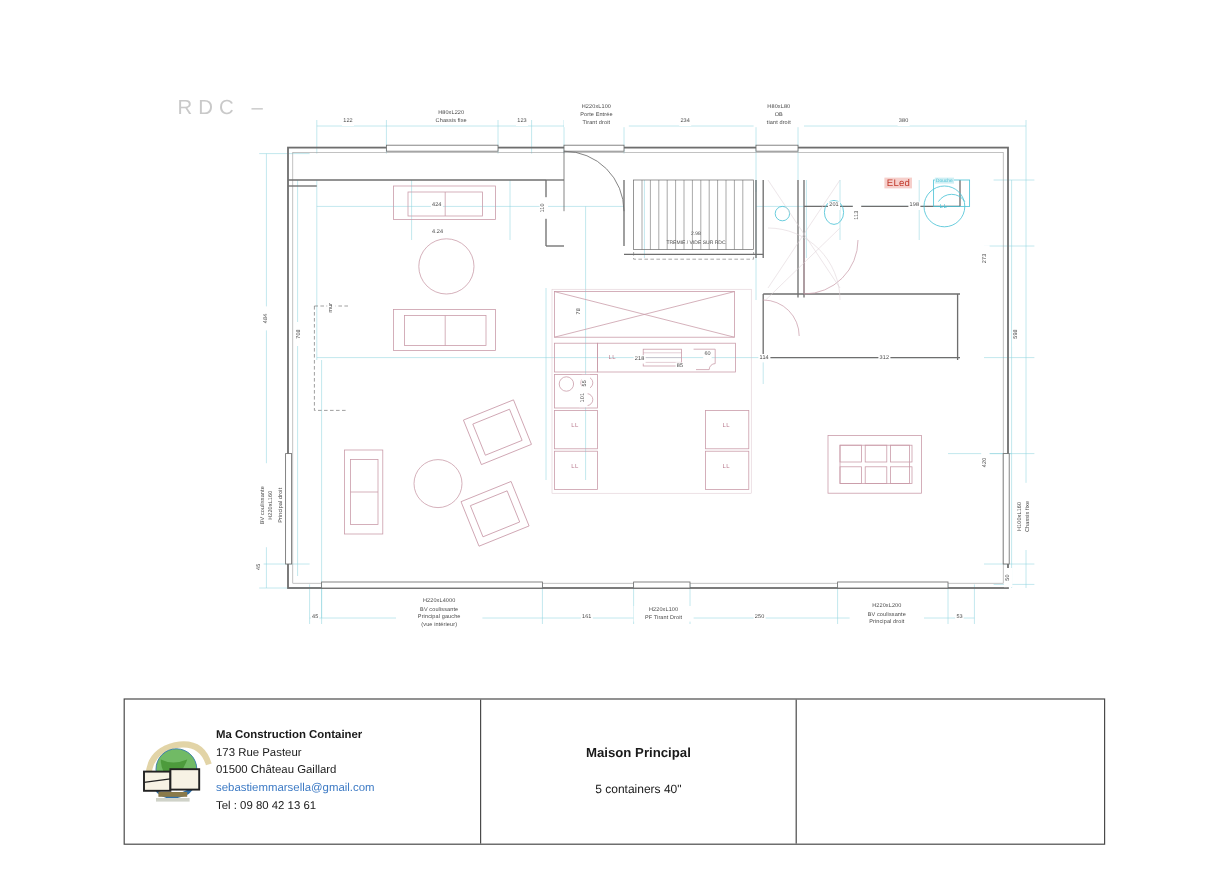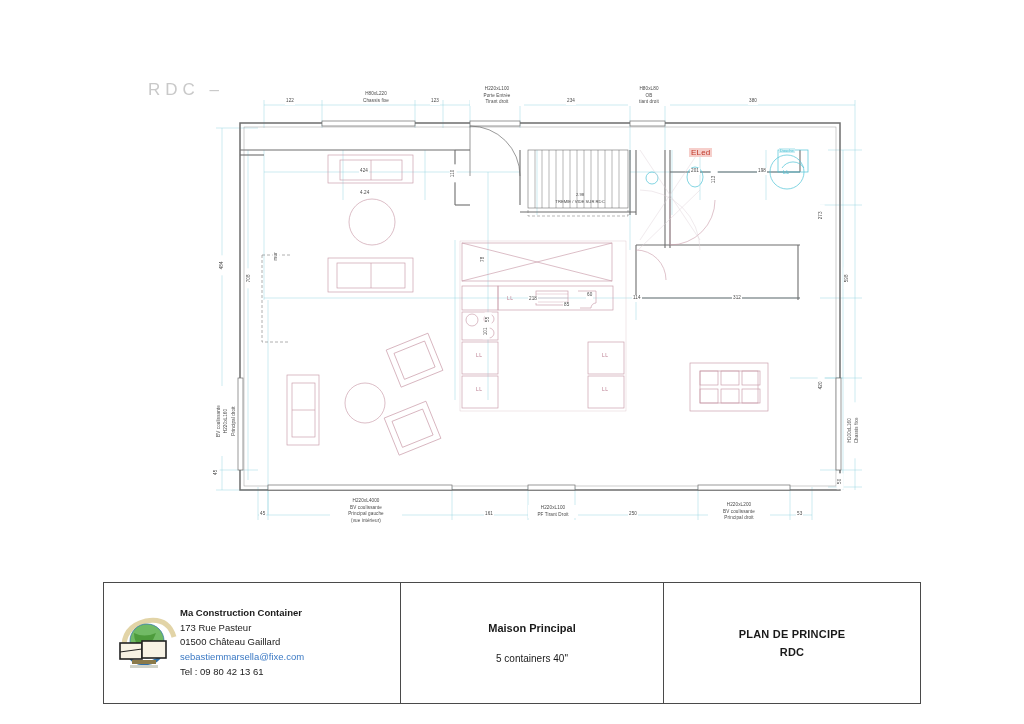--- a/index.html
+++ b/index.html
@@ -483,21 +483,21 @@
     <div>TREMIE / VIDE SUR RDC</div>
   </div>
 
   <div class="lbl-ll" style="left:507px; top:295px;">LL</div>
   <div class="lbl-ll" style="left:476px; top:352px;">LL</div>
   <div class="lbl-ll" style="left:476px; top:386px;">LL</div>
   <div class="lbl-ll" style="left:602px; top:352px;">LL</div>
   <div class="lbl-ll" style="left:602px; top:386px;">LL</div>
   <div class="lbl-ll" style="left:783px; top:169px; color:#4ec3d6;">LL</div>
 
-  <div class="lbl-eled" style="left:689px; top:148px;text-align:right;">ELed</div>
+  <div class="lbl-eled" style="left:737px; top:148px;text-align:right;">ELed</div>
   <div class="lbl-cyan" style="left:779px; top:148px;">Douche</div>
 
   <div id="titleblock">
 
     <div id="tb-left">
       <svg id="logo" viewBox="0 0 64 64">
         <path d="M8 40 Q6 16 30 10 Q52 6 58 26" fill="none" stroke="#d8c58a" stroke-width="5" opacity="0.75"></path>
         <circle cx="31" cy="30" r="17" fill="#7fc3e0"></circle>
         <path d="M31 13 a17 17 0 0 1 0 34 a17 17 0 0 1 0 -34" fill="#6fb84f" opacity="0.85"></path>
         <path d="M18 22 q10 5 22 0 q-4 12 -14 16 q-8 -5 -8 -16 z" fill="#4d9b3c"></path>
@@ -506,30 +506,26 @@
         <rect x="4" y="32" width="22" height="16" fill="#f7f2e4" stroke="#222" stroke-width="1.6"></rect>
         <rect x="26" y="30" width="24" height="17" fill="#f7f2e4" stroke="#222" stroke-width="1.6"></rect>
         <line x1="26" y1="38" x2="4" y2="41" stroke="#222" stroke-width="1"></line>
         <rect x="16" y="49" width="24" height="4" fill="#8a7a4a"></rect>
         <rect x="14" y="54" width="28" height="3" fill="#cfd2c8"></rect>
       </svg>
       <div>
         <div class="company-name">Ma Construction Container</div>
         <div class="company-line">173 Rue Pasteur</div>
         <div class="company-line">01500 Château Gaillard</div>
-        <div class="company-line mail">sebastiemmarsella@fixe.com</div>
+        <div class="company-line mail">sebastiemmarsella@gmail.com</div>
         <div class="company-line">Tel : 09 80 42 13 61</div>
       </div>
     </div>
 
     <div id="tb-mid">
       <div class="tb-title">Maison Principal</div>
       <div class="tb-sub">5 containers 40"</div>
     </div>
 
-    <div id="tb-right">
-      <div class="tb-doc">PLAN DE PRINCIPE</div>
-      <div class="tb-doc">RDC</div>
-    </div>
 
   </div>
 
 </div>
 
 </body></html>

